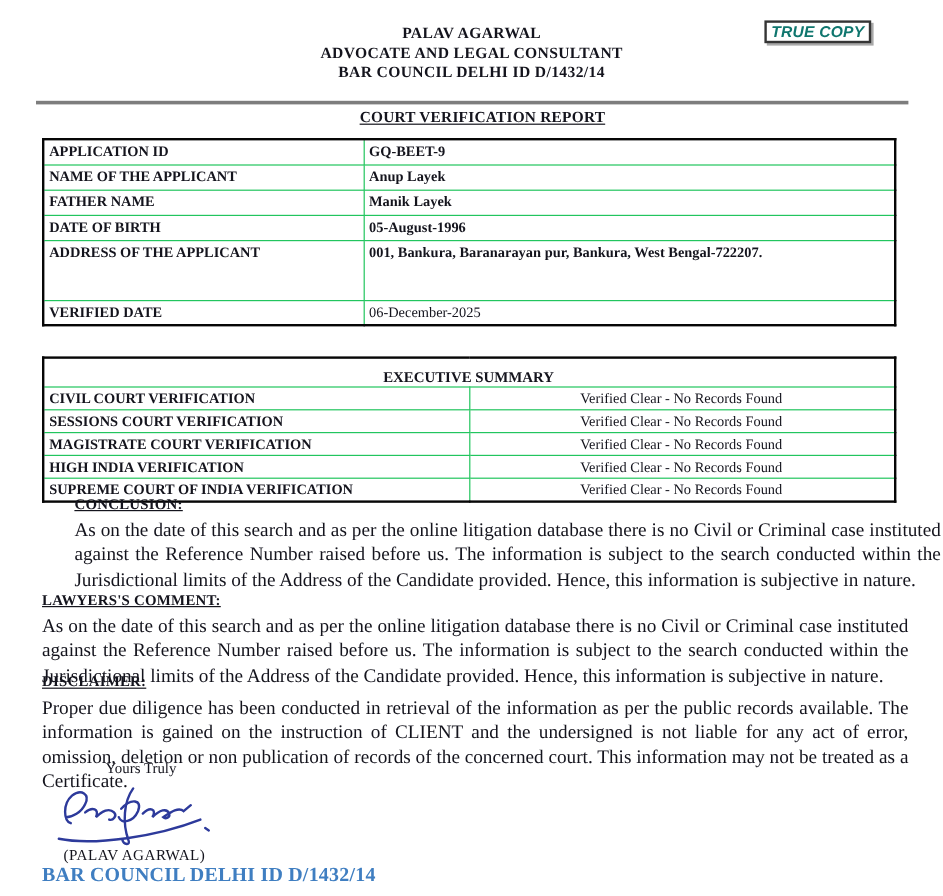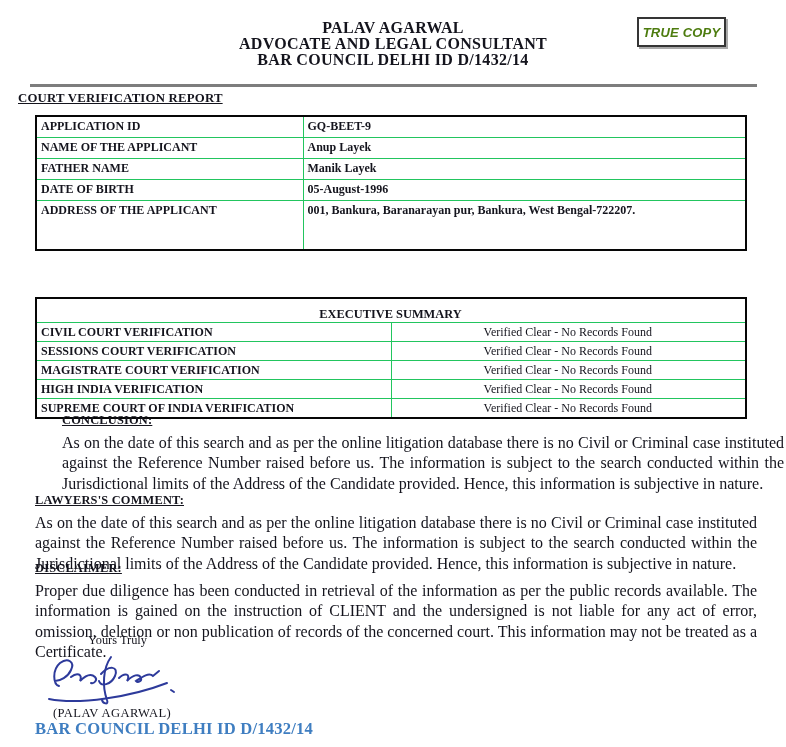--- a/index.html
+++ b/index.html
@@ -3,31 +3,31 @@
 <meta charset="utf-8">
 <style>
   * { margin:0; padding:0; box-sizing:border-box; }
   html,body { background:#ffffff; }
   .page {
     position:relative; width:786px; height:747px; background:#ffffff;
     font-family:"Liberation Serif", serif; color:#14141d; overflow:hidden;
   }
   
   .letterhead { position:absolute; top:20px; left:0; width:100%; text-align:center; }
-  .letterhead div { font-weight:bold; font-size:16px; line-height:16px; letter-spacing:.3px; }
+  .letterhead div { font-weight:bold; font-size:13px; line-height:16px; letter-spacing:.3px; }
   .true-copy {
-    position:absolute; top:17px; left:637px; width:89px; height:30px;
+    position:absolute; top:17px; left:637px; width:89px; height:19px;
     border:2px solid #353535; box-shadow:2px 2px 0 #a9a9a9;
     display:flex; align-items:center; justify-content:center;
     font-family:"Liberation Sans", sans-serif; font-style:italic; font-weight:bold;
-    font-size:13px; letter-spacing:.2px; color:#4d7c0f;
+    font-size:13px; letter-spacing:.2px; color:#0f766e;
   }
   .rule { position:absolute; top:84px; left:30px; width:727px; height:3px; background:#7d7d7d; }
   .report-title {
-    position:absolute; top:91px; left:0; width:100%; text-align:left;
+    position:absolute; top:91px; left:0; width:100%; text-align:center;
     font-weight:bold; font-size:12.8px; text-decoration:underline; letter-spacing:.2px;padding-left:18px;
   }
   
   table { border-collapse:collapse; table-layout:fixed; position:absolute; left:35px; width:712px; background:#fff; }
   table { border:2px solid #060606; }
   td { border:1px solid #22c55e; font-size:12px; vertical-align:top; padding:2px 5px 0 4px; overflow:hidden; }
   #applicant-table { top:115px; }
   #applicant-table td.lbl { font-weight:bold; width:267px; }
   #applicant-table td.val { font-weight:bold; }
   #applicant-table tr.plain td.val { font-weight:normal; }
@@ -78,20 +78,24 @@
       <td class="lbl">FATHER NAME</td>
       <td class="val">Manik Layek</td>
     </tr>
     <tr class="r21">
       <td class="lbl">DATE OF BIRTH</td>
       <td class="val">05-August-1996</td>
     </tr>
     <tr class="r50">
       <td class="lbl">ADDRESS OF THE APPLICANT</td>
       <td class="val">001, Bankura, Baranarayan pur, Bankura, West Bengal-722207.</td>
+    </tr>
+    <tr class="r21 plain">
+      <td class="lbl">VERIFIED DATE</td>
+      <td class="val">06-December-2025</td>
     </tr>
   </tbody>
     </table>
 
   <table id="summary-table">
     <tbody>
         <tr class="r19">
       <td class="hdr" colspan="2">EXECUTIVE SUMMARY</td>
     </tr>
     <tr class="r19">

